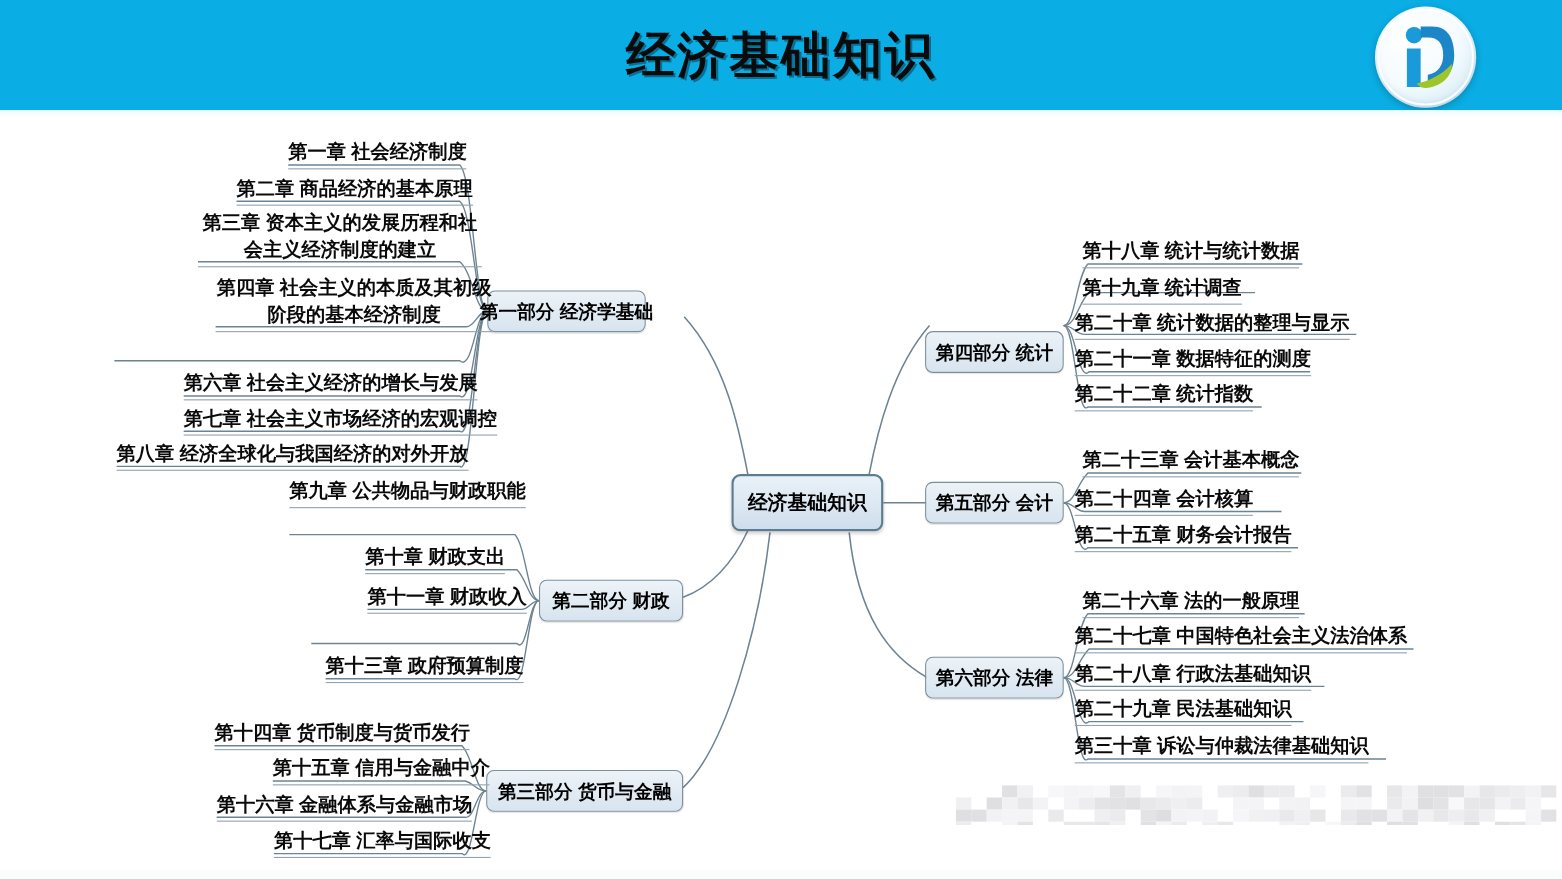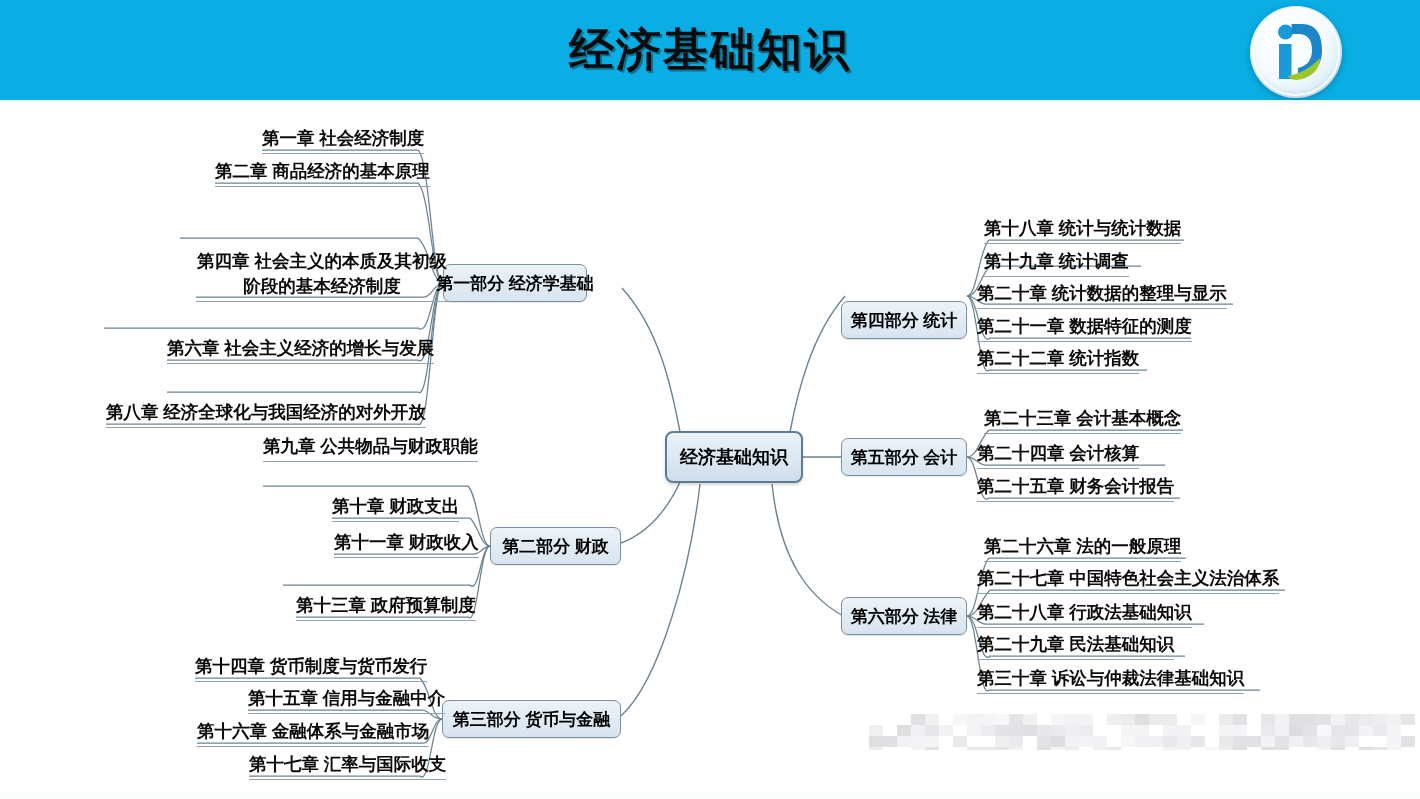--- a/index.html
+++ b/index.html
@@ -172,22 +172,24 @@
   <div class="node branch" style="left:841px;top:438px;width:126px;">
     <span>第五部分 会计</span>
   </div>
 
   <div class="node branch" style="left:841px;top:597px;width:126px;">
     <span>第六部分 法律</span>
   </div>
 
   <div class="leaf left" style="left:262px;top:126px;">第一章 社会经济制度</div>
   <div class="leaf left" style="left:215px;top:159px;">第二章 商品经济的基本原理</div>
+  <div class="leaf two" style="left:180px;top:190px;width:258px;">第三章 资本主义的发展历程和社会主义经济制度的建立</div>
   <div class="leaf two" style="left:196px;top:249px;width:252px;">第四章 社会主义的本质及其初级阶段的基本经济制度</div>
   <div class="leaf left" style="left:167px;top:336px;">第六章 社会主义经济的增长与发展</div>
+  <div class="leaf left" style="left:167px;top:368px;">第七章 社会主义市场经济的宏观调控</div>
   <div class="leaf left" style="left:106px;top:400px;">第八章 经济全球化与我国经济的对外开放</div>
 
   <div class="leaf left" style="left:263px;top:434px;">第九章 公共物品与财政职能</div>
   <div class="leaf left" style="left:332px;top:494px;">第十章 财政支出</div>
   <div class="leaf left" style="left:334px;top:530px;">第十一章 财政收入</div>
   <div class="leaf left" style="left:296px;top:593px;">第十三章 政府预算制度</div>
 
   <div class="leaf left" style="left:195px;top:654px;">第十四章 货币制度与货币发行</div>
   <div class="leaf left" style="left:248px;top:686px;">第十五章 信用与金融中介</div>
   <div class="leaf left" style="left:197px;top:719px;">第十六章 金融体系与金融市场</div>

